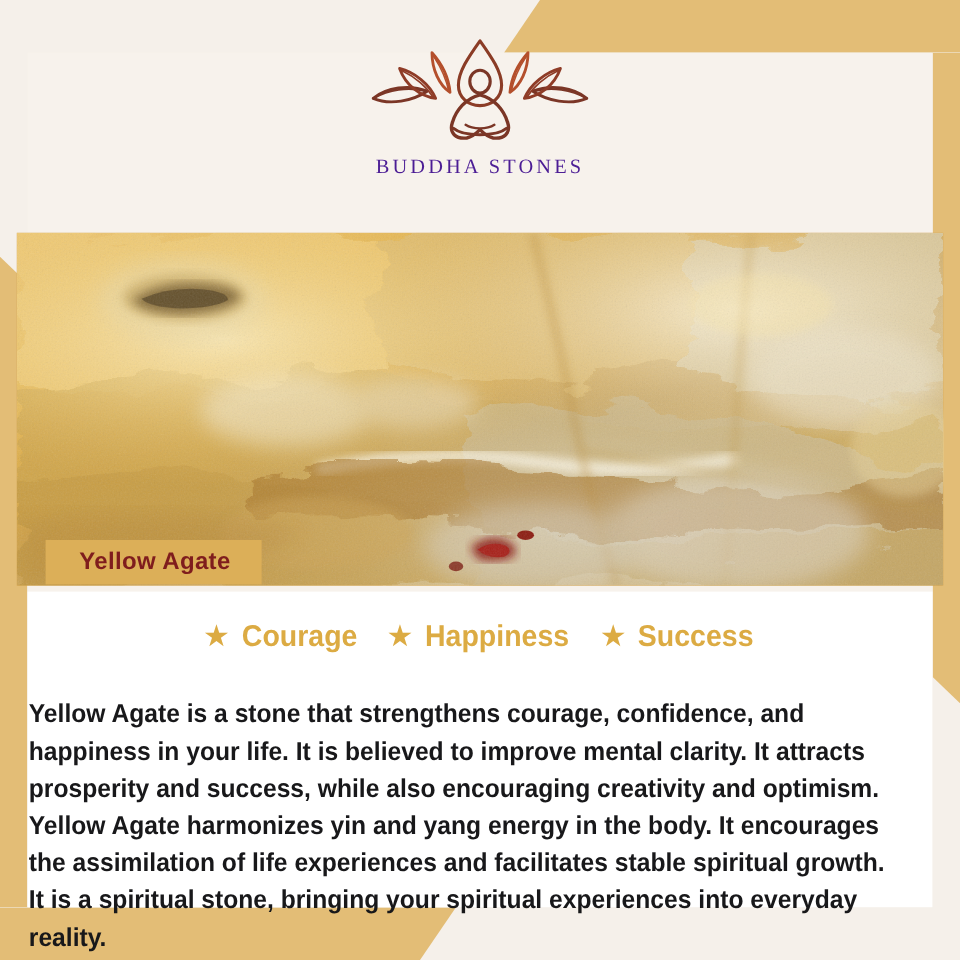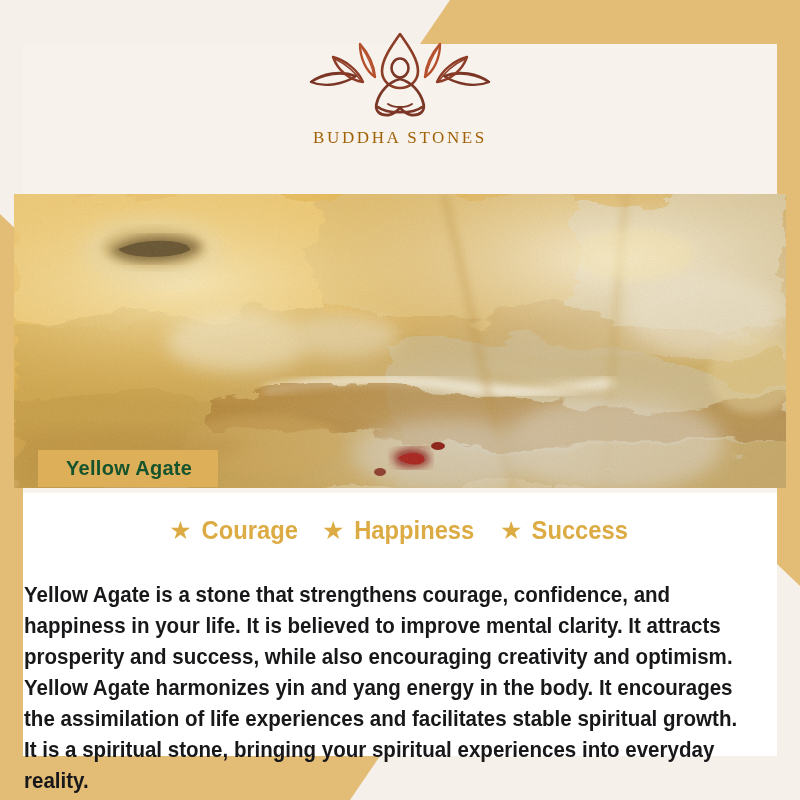--- a/index.html
+++ b/index.html
@@ -86,21 +86,21 @@
   }
   .logo-mark {
     display: block;
     margin: 0 auto;
   }
   .brand-name {
     margin-top: 4px;
     font-family: "Liberation Serif", serif;
     font-size: 17px;
     letter-spacing: 2.6px;
-    color: #a16207;
+    color: #4c1d95;
     font-weight: 400;
   }
 
   
   .title-banner {
     position: absolute;
     top: 140px;
     left: 155px;
     width: 500px;
     height: 50px;
@@ -145,21 +145,21 @@
     height: 37px;
     padding: 0 26px 0 28px;
     background: #dcaf58;
     display: flex;
     align-items: center;
     z-index: 8;
   }
   .stone-chip .chip-text {
     font-size: 20px;
     font-weight: 700;
-    color: #14532d;
+    color: #7f1d1d;
     letter-spacing: 0.3px;
     white-space: nowrap;
   }
 
   
   .content-card {
     position: absolute;
     left: 23px;
     top: 493px;
     width: 754px;

